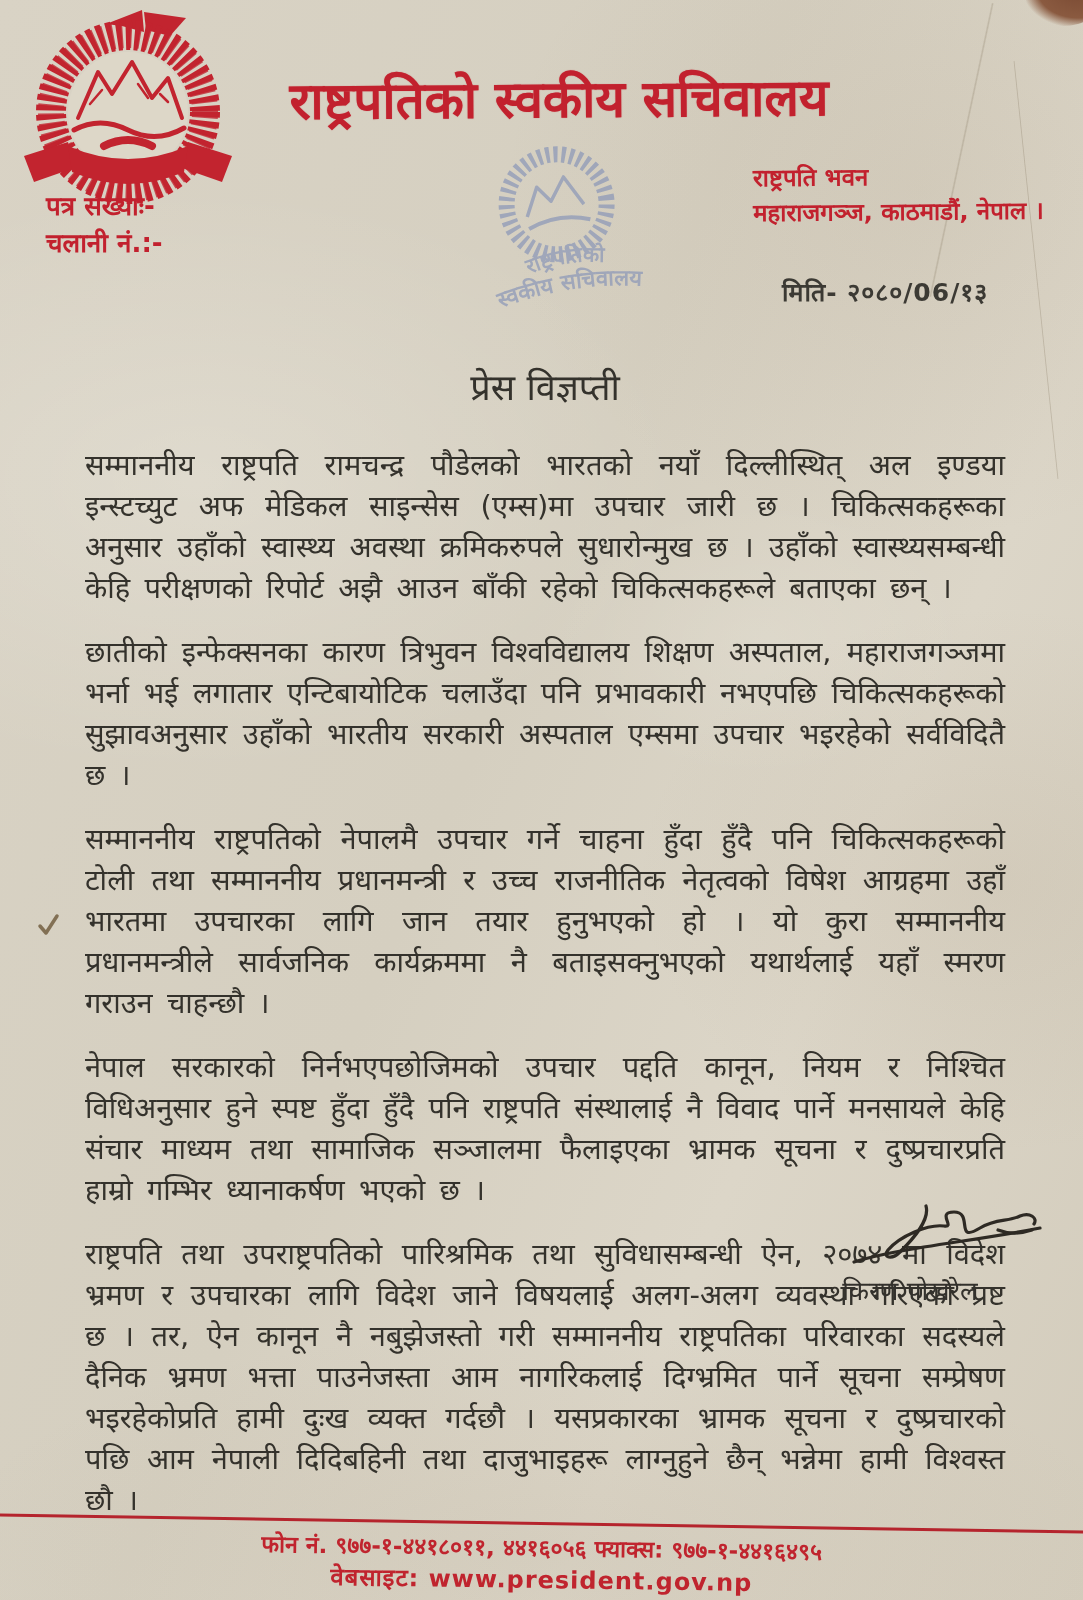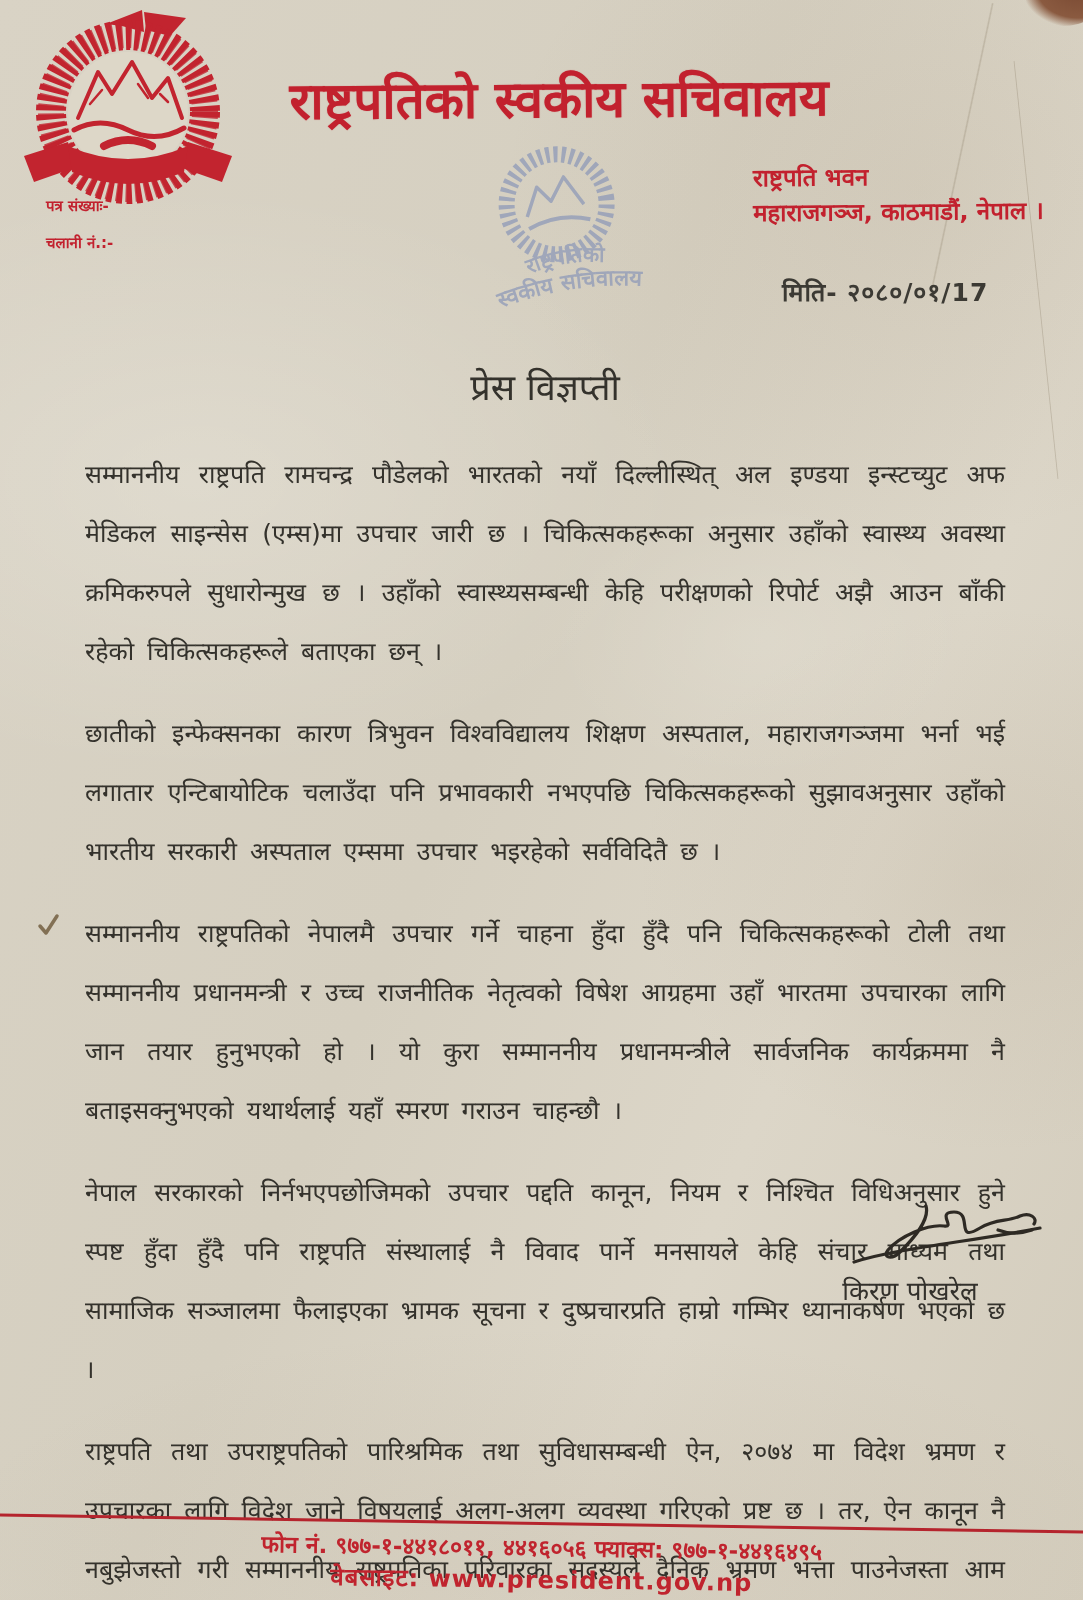--- a/index.html
+++ b/index.html
@@ -27,33 +27,33 @@
   }
   
   .emblem{position:absolute;left:10px;top:6px;}
   .title{
     position:absolute;left:188px;top:62px;width:742px;
     text-align:center;white-space:nowrap;
     font-size:51px;font-weight:bold;color:#c2212e;
     transform:rotate(-0.4deg);
     text-shadow:0 0 1px rgba(194,33,46,.55);
   }
-  .refs{position:absolute;left:46px;top:188px;color:#c2212e;font-weight:bold;font-size:15px;line-height:37px;}
+  .refs{position:absolute;left:46px;top:188px;color:#c2212e;font-weight:bold;font-size:26px;line-height:37px;}
   .addr{position:absolute;left:753px;top:160px;color:#c2212e;font-weight:bold;font-size:24px;line-height:35px;transform:rotate(-0.5deg);}
   .date-line{position:absolute;left:782px;top:274px;font-size:25px;font-weight:bold;color:#3c3a34;letter-spacing:1px;}
   .stamp{
     position:absolute;left:438px;top:132px;width:246px;height:200px;
     transform:rotate(-9deg);opacity:.72;
   }
   
   .body-text{position:absolute;left:85px;top:362px;width:920px;}
   .press-heading{text-align:center;font-size:36px;font-weight:500;margin:0 0 34px 0;color:#34322c;}
   .body-text p{
     margin:0 0 23px 0;
-    font-size:25px;line-height:59px;
+    font-size:29px;line-height:41px;
     text-align:justify;word-spacing:5px;
     color:#34322c;
   }
   .body-text p.closing{margin-top:26px;}
   .pen-check{position:absolute;left:36px;top:912px;}
   
   .sig-scribble{position:absolute;left:848px;top:1200px;}
   .sig-name{position:absolute;left:800px;top:1272px;width:220px;text-align:center;font-size:26px;color:#33312c;}
   
   .footer-rule{
@@ -132,21 +132,21 @@
   <div class="refs">
     <div>पत्र संख्याः-</div>
     <div>चलानी नं.:-</div>
   </div>
 
   <div class="addr">
     <div>राष्ट्रपति भवन</div>
     <div>महाराजगञ्ज, काठमाडौं, नेपाल ।</div>
   </div>
 
-  <div class="date-line">मिति- २०८०/०१/17</div>
+  <div class="date-line">मिति- २०८०/06/१३</div>
 
   <div class="body-text">
     <div class="press-heading">प्रेस विज्ञप्ती</div>
     <p>सम्माननीय राष्ट्रपति रामचन्द्र पौडेलको भारतको नयाँ दिल्लीस्थित् अल इण्डया इन्स्टच्युट अफ मेडिकल साइन्सेस (एम्स)मा उपचार जारी छ । चिकित्सकहरूका अनुसार उहाँको स्वास्थ्य अवस्था क्रमिकरुपले सुधारोन्मुख छ । उहाँको स्वास्थ्यसम्बन्धी केहि परीक्षणको रिपोर्ट अझै आउन बाँकी रहेको चिकित्सकहरूले बताएका छन् ।</p>
     <p>छातीको इन्फेक्सनका कारण त्रिभुवन विश्वविद्यालय शिक्षण अस्पताल, महाराजगञ्जमा भर्ना भई लगातार एन्टिबायोटिक चलाउँदा पनि प्रभावकारी नभएपछि चिकित्सकहरूको सुझावअनुसार उहाँको भारतीय सरकारी अस्पताल एम्समा उपचार भइरहेको सर्वविदितै छ ।</p>
     <p>सम्माननीय राष्ट्रपतिको नेपालमै उपचार गर्ने चाहना हुँदा हुँदै पनि चिकित्सकहरूको टोली तथा सम्माननीय प्रधानमन्त्री र उच्च राजनीतिक नेतृत्वको विषेश आग्रहमा उहाँ भारतमा उपचारका लागि जान तयार हुनुभएको हो । यो कुरा सम्माननीय प्रधानमन्त्रीले सार्वजनिक कार्यक्रममा नै बताइसक्नुभएको यथार्थलाई यहाँ स्मरण गराउन चाहन्छौ ।</p>
     <p>नेपाल सरकारको निर्नभएपछोजिमको उपचार पद्दति कानून, नियम र निश्चित विधिअनुसार हुने स्पष्ट हुँदा हुँदै पनि राष्ट्रपति संस्थालाई नै विवाद पार्ने मनसायले केहि संचार माध्यम तथा सामाजिक सञ्जालमा फैलाइएका भ्रामक सूचना र दुष्प्रचारप्रति हाम्रो गम्भिर ध्यानाकर्षण भएको छ ।</p>
     <p>राष्ट्रपति तथा उपराष्ट्रपतिको पारिश्रमिक तथा सुविधासम्बन्धी ऐन, २०७४ मा विदेश भ्रमण र उपचारका लागि विदेश जाने विषयलाई अलग-अलग व्यवस्था गरिएको प्रष्ट छ । तर, ऐन कानून नै नबुझेजस्तो गरी सम्माननीय राष्ट्रपतिका परिवारका सदस्यले दैनिक भ्रमण भत्ता पाउनेजस्ता आम नागरिकलाई दिग्भ्रमित पार्ने सूचना सम्प्रेषण भइरहेकोप्रति हामी दुःख व्यक्त गर्दछौ । यसप्रकारका भ्रामक सूचना र दुष्प्रचारको पछि आम नेपाली दिदिबहिनी तथा दाजुभाइहरू लाग्नुहुने छैन् भन्नेमा हामी विश्वस्त छौ ।</p>
   </div>
 

